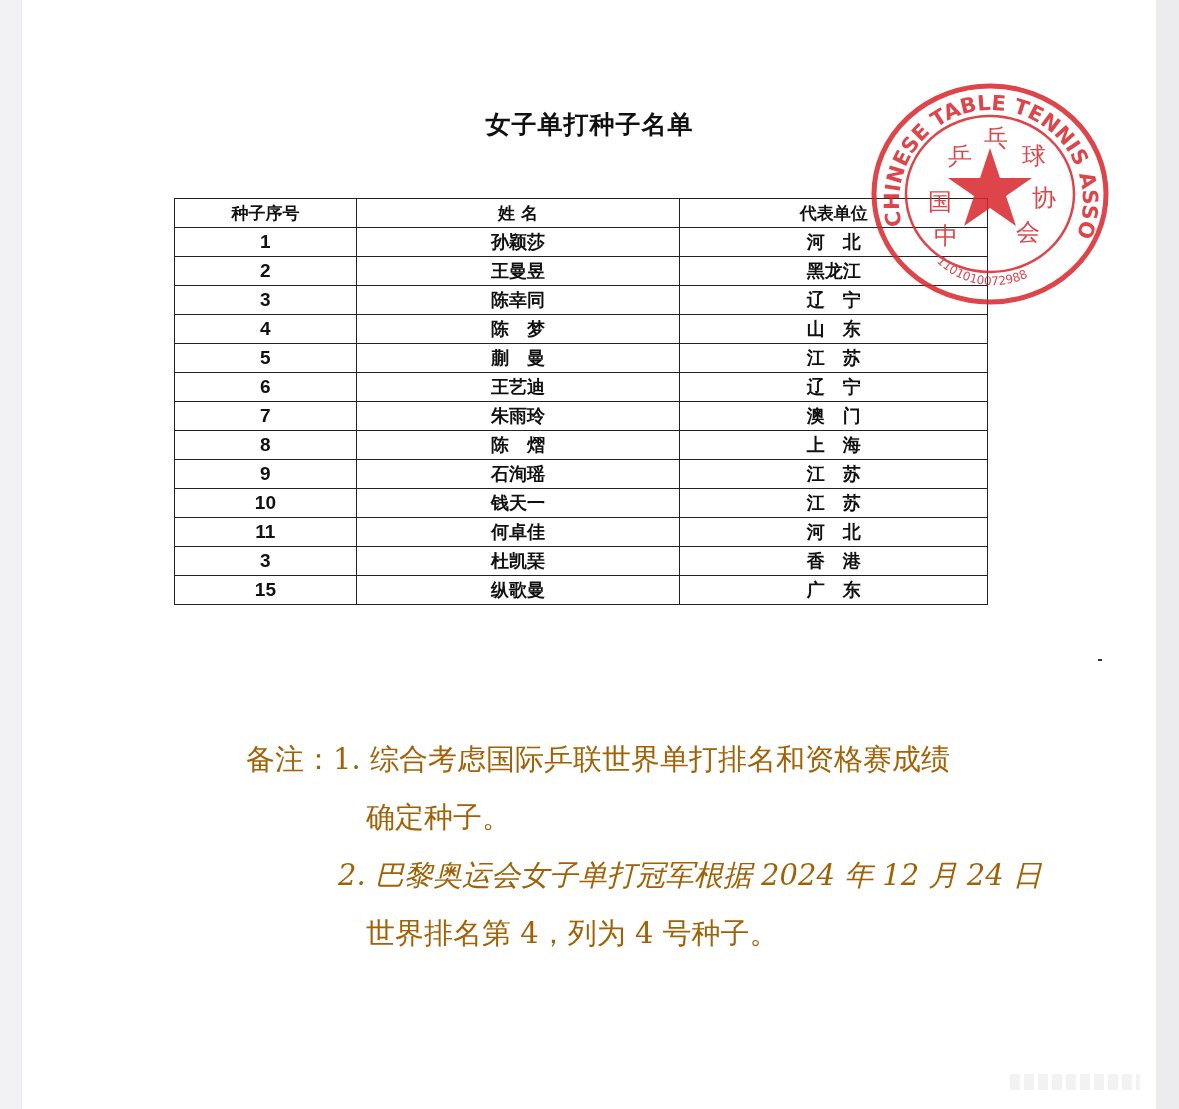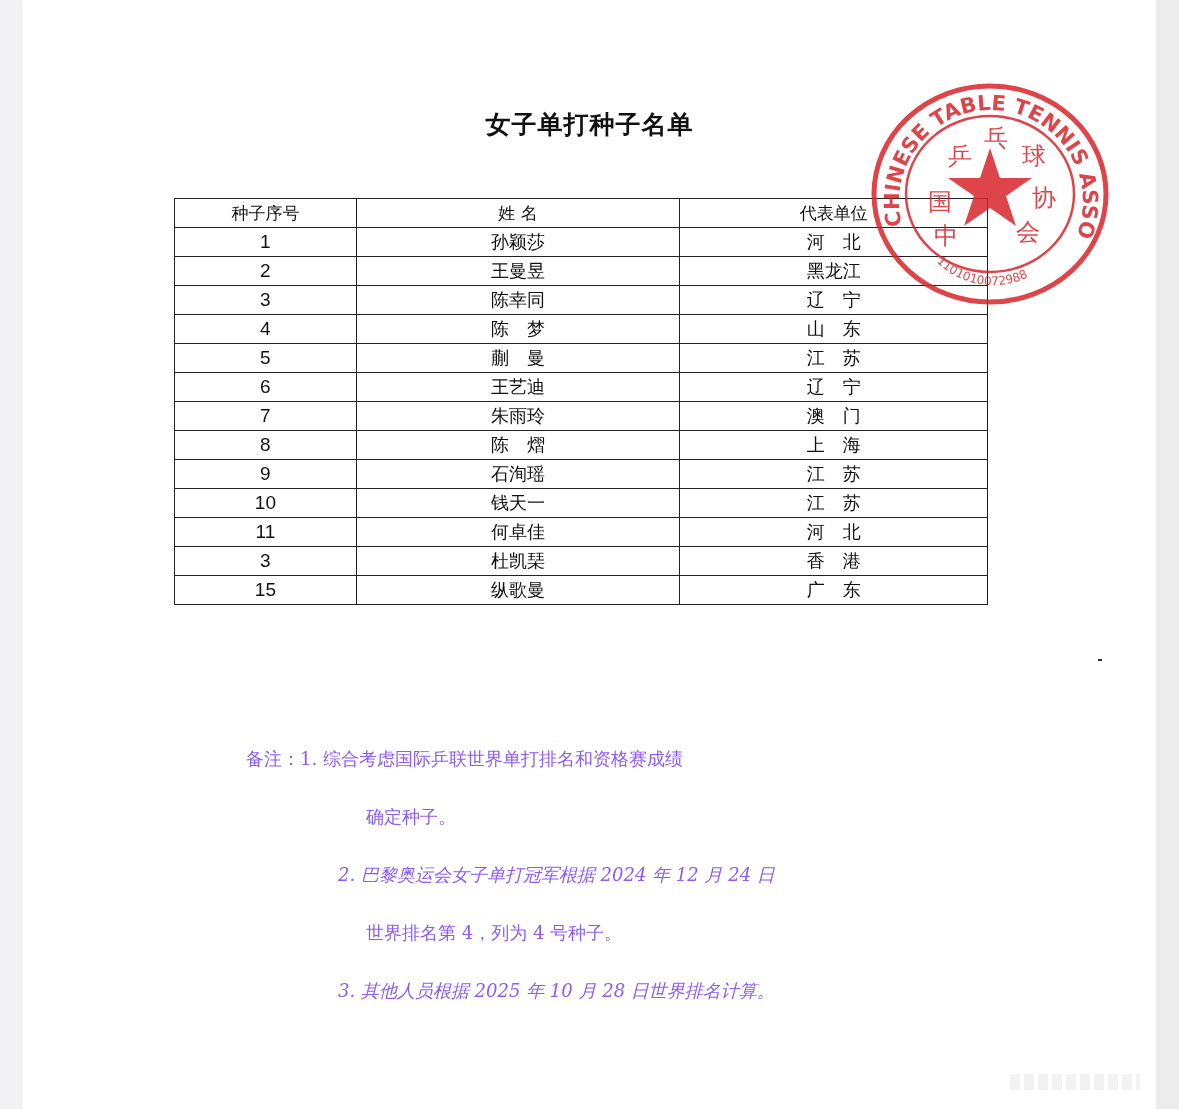--- a/index.html
+++ b/index.html
@@ -14,27 +14,27 @@
   .title {
     position:absolute; left:0; width:1179px; top:92px; text-align:center;
     font-family: "DejaVu Sans", "Liberation Sans", sans-serif; font-weight:bold;
     font-size:25px; letter-spacing:1px; color:#111;margin-top:16px;
   }
   table.seeds {
     position:absolute; left:174px; top:198px; width:814px; border-collapse:collapse;
     font-family: "DejaVu Sans", "Liberation Sans", sans-serif;
   }
   table.seeds th, table.seeds td {
-    border:1.6px solid #222; height:28px; padding:0; text-align:center; font-size:18px; font-weight:normal; color:#111;
+    border:1.6px solid #222; height:28px; padding:0; text-align:center; font-size:18px; font-weight:bold; color:#111;
   }
   table.seeds th { font-size:17px; }
   table.seeds td.num { font-family:"Liberation Sans Narrow","Liberation Sans",sans-serif; font-size:19px; }
   col.c1 { width:182px; } col.c2 { width:324px; } col.c3 { width:308px; }
   .notes {
-    position:absolute; left:246px; top:730px; font-size:18px; line-height:58px; color:#8b5cf6;
+    position:absolute; left:246px; top:730px; font-size:29px; line-height:58px; color:#a16207;
     font-family: "DejaVu Serif", "Liberation Serif", serif;
   }
   .note-line { white-space:nowrap; }
   .indent1 { padding-left:92px;font-style:italic; }
   .indent2 { padding-left:120px; }
   .stamp {
     position:absolute; left:864px; top:82px; width:252px; height:228px; opacity:0.85; pointer-events:none;
   }
   .dash {
     position:absolute; left:1098px; top:659px; width:4px; height:2px; background:#333;
@@ -134,21 +134,20 @@
         <td>广　东</td>
       </tr>
   </tbody>
 </table>
 
 <div class="notes">
   <div class="note-line"><span>备注：</span><span>1. 综合考虑国际乒联世界单打排名和资格赛成绩</span></div>
   <div class="note-line indent2">确定种子。</div>
   <div class="note-line indent1">2. 巴黎奥运会女子单打冠军根据 2024 年 12 月 24 日</div>
   <div class="note-line indent2">世界排名第 4，列为 4 号种子。</div>
-  <div class="note-line indent1">3. 其他人员根据 2025 年 10 月 28 日世界排名计算。</div>
 </div>
 
 <svg class="stamp" viewBox="0 0 252 228">
   <defs>
     <path id="outerArc" d="M 40 150 A 92 92 0 1 1 214 150"></path>
     <path id="codeArc" d="M 58 160 A 80 80 0 0 0 200 160"></path>
   </defs>
   <ellipse cx="126" cy="112" rx="116" ry="108" fill="none" stroke="#d9252b" stroke-width="5"></ellipse>
   <ellipse cx="126" cy="112" rx="84" ry="78" fill="none" stroke="#d9252b" stroke-width="2.5"></ellipse>
   <text font-family="DejaVu Sans, sans-serif" font-size="21" fill="#d9252b" font-weight="bold">

